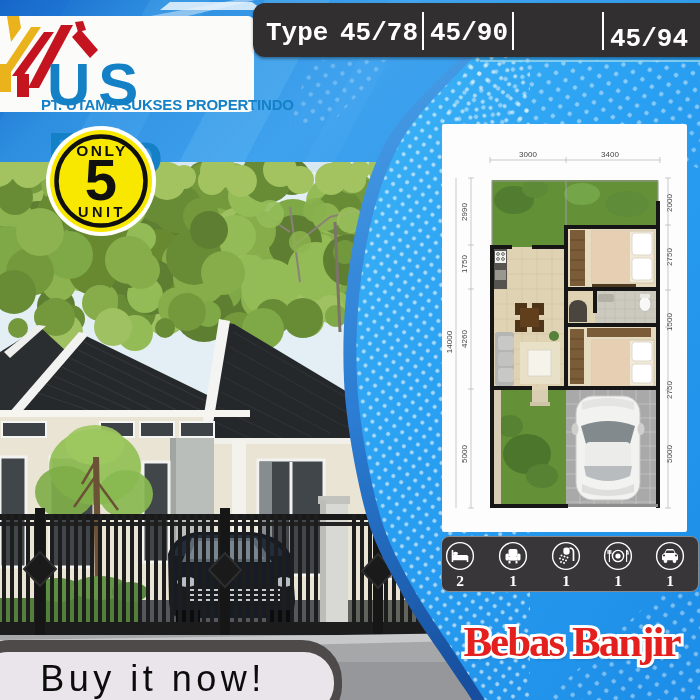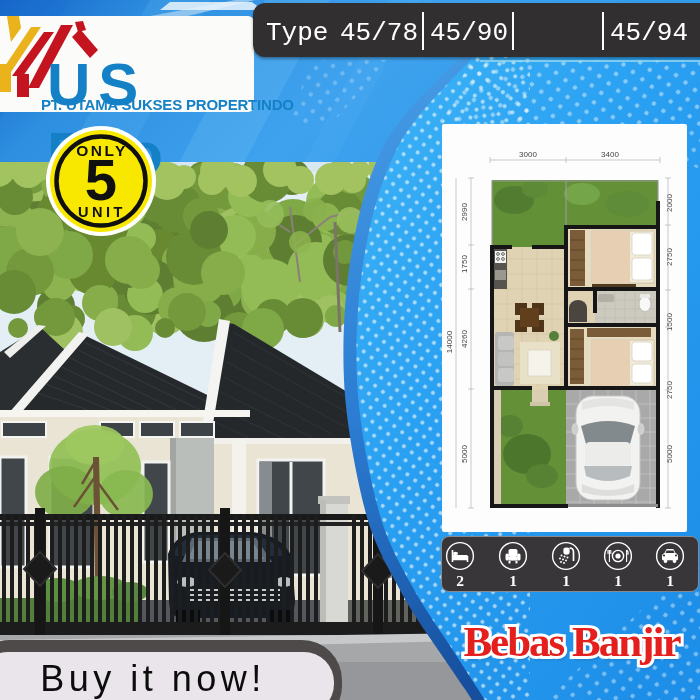--- a/index.html
+++ b/index.html
@@ -518,25 +518,25 @@
   <polygon points="61,9 73,9 39,72 28,72" fill="#c41420"></polygon>
   <polygon points="72,21 80,13 98,34 90,42" fill="#c41420"></polygon>
   <polygon points="75,6 83,5 86,14 78,16" fill="#c41420"></polygon>
 </svg>
 
 <div class="abs" style="left:47px;top:50px;width:215px;color:#1480c6;font-weight:bold;font-size:60px;letter-spacing:8px;">US Pro</div>
 
 <div class="abs" style="left:1px;top:96px;width:260px;color:#1480c6;font-weight:bold;font-size:15px;letter-spacing:-0.2px;white-space:nowrap;margin-left:40px;">PT. UTAMA SUKSES PROPERTINDO</div>
 
 <div class="abs" style="left:253px;top:3px;width:460px;height:54px;background:#322f30;border-radius:12px;box-shadow:0 2px 3px rgba(0,0,0,0.35);"></div>
-<div class="abs" style="left:253px;top:3px;width:447px;height:70px;color:#fff;font-family:'Liberation Mono',monospace;font-weight:normal;font-size:26px;">
+<div class="abs" style="left:253px;top:3px;width:447px;height:70px;color:#fff;font-family:'Liberation Mono',monospace;font-weight:bold;font-size:26px;">
   <span class="abs" style="left:13px;top:15px;">Type</span>
   <span class="abs" style="left:87px;top:15px;">45/78</span>
   <span class="abs" style="left:177px;top:15px;text-align:center;">45/90</span>
-  <span class="abs" style="left:357px;top:15px;">45/94</span>
+  <span class="abs" style="left:357px;top:21px;">45/94</span>
   <div class="abs" style="left:169px;top:9px;width:2px;height:38px;background:#fff;"></div>
   <div class="abs" style="left:259px;top:9px;width:2px;height:38px;background:#fff;"></div>
   <div class="abs" style="left:349px;top:9px;width:2px;height:38px;background:#fff;"></div>
 </div>
 
 <svg class="abs" style="left:45px;top:125px" width="112" height="112" viewBox="0 0 112 112">
   <circle cx="56" cy="56" r="55" fill="#ffffff"></circle>
   <circle cx="56" cy="56" r="51" fill="#f8e800"></circle>
   <circle cx="56" cy="56" r="44.5" fill="none" stroke="#101010" stroke-width="4.5"></circle>
   <text x="57" y="31" text-anchor="middle" font-family="Liberation Sans" font-weight="bold" font-size="15.5" letter-spacing="2.5" fill="#101010">ONLY</text>

